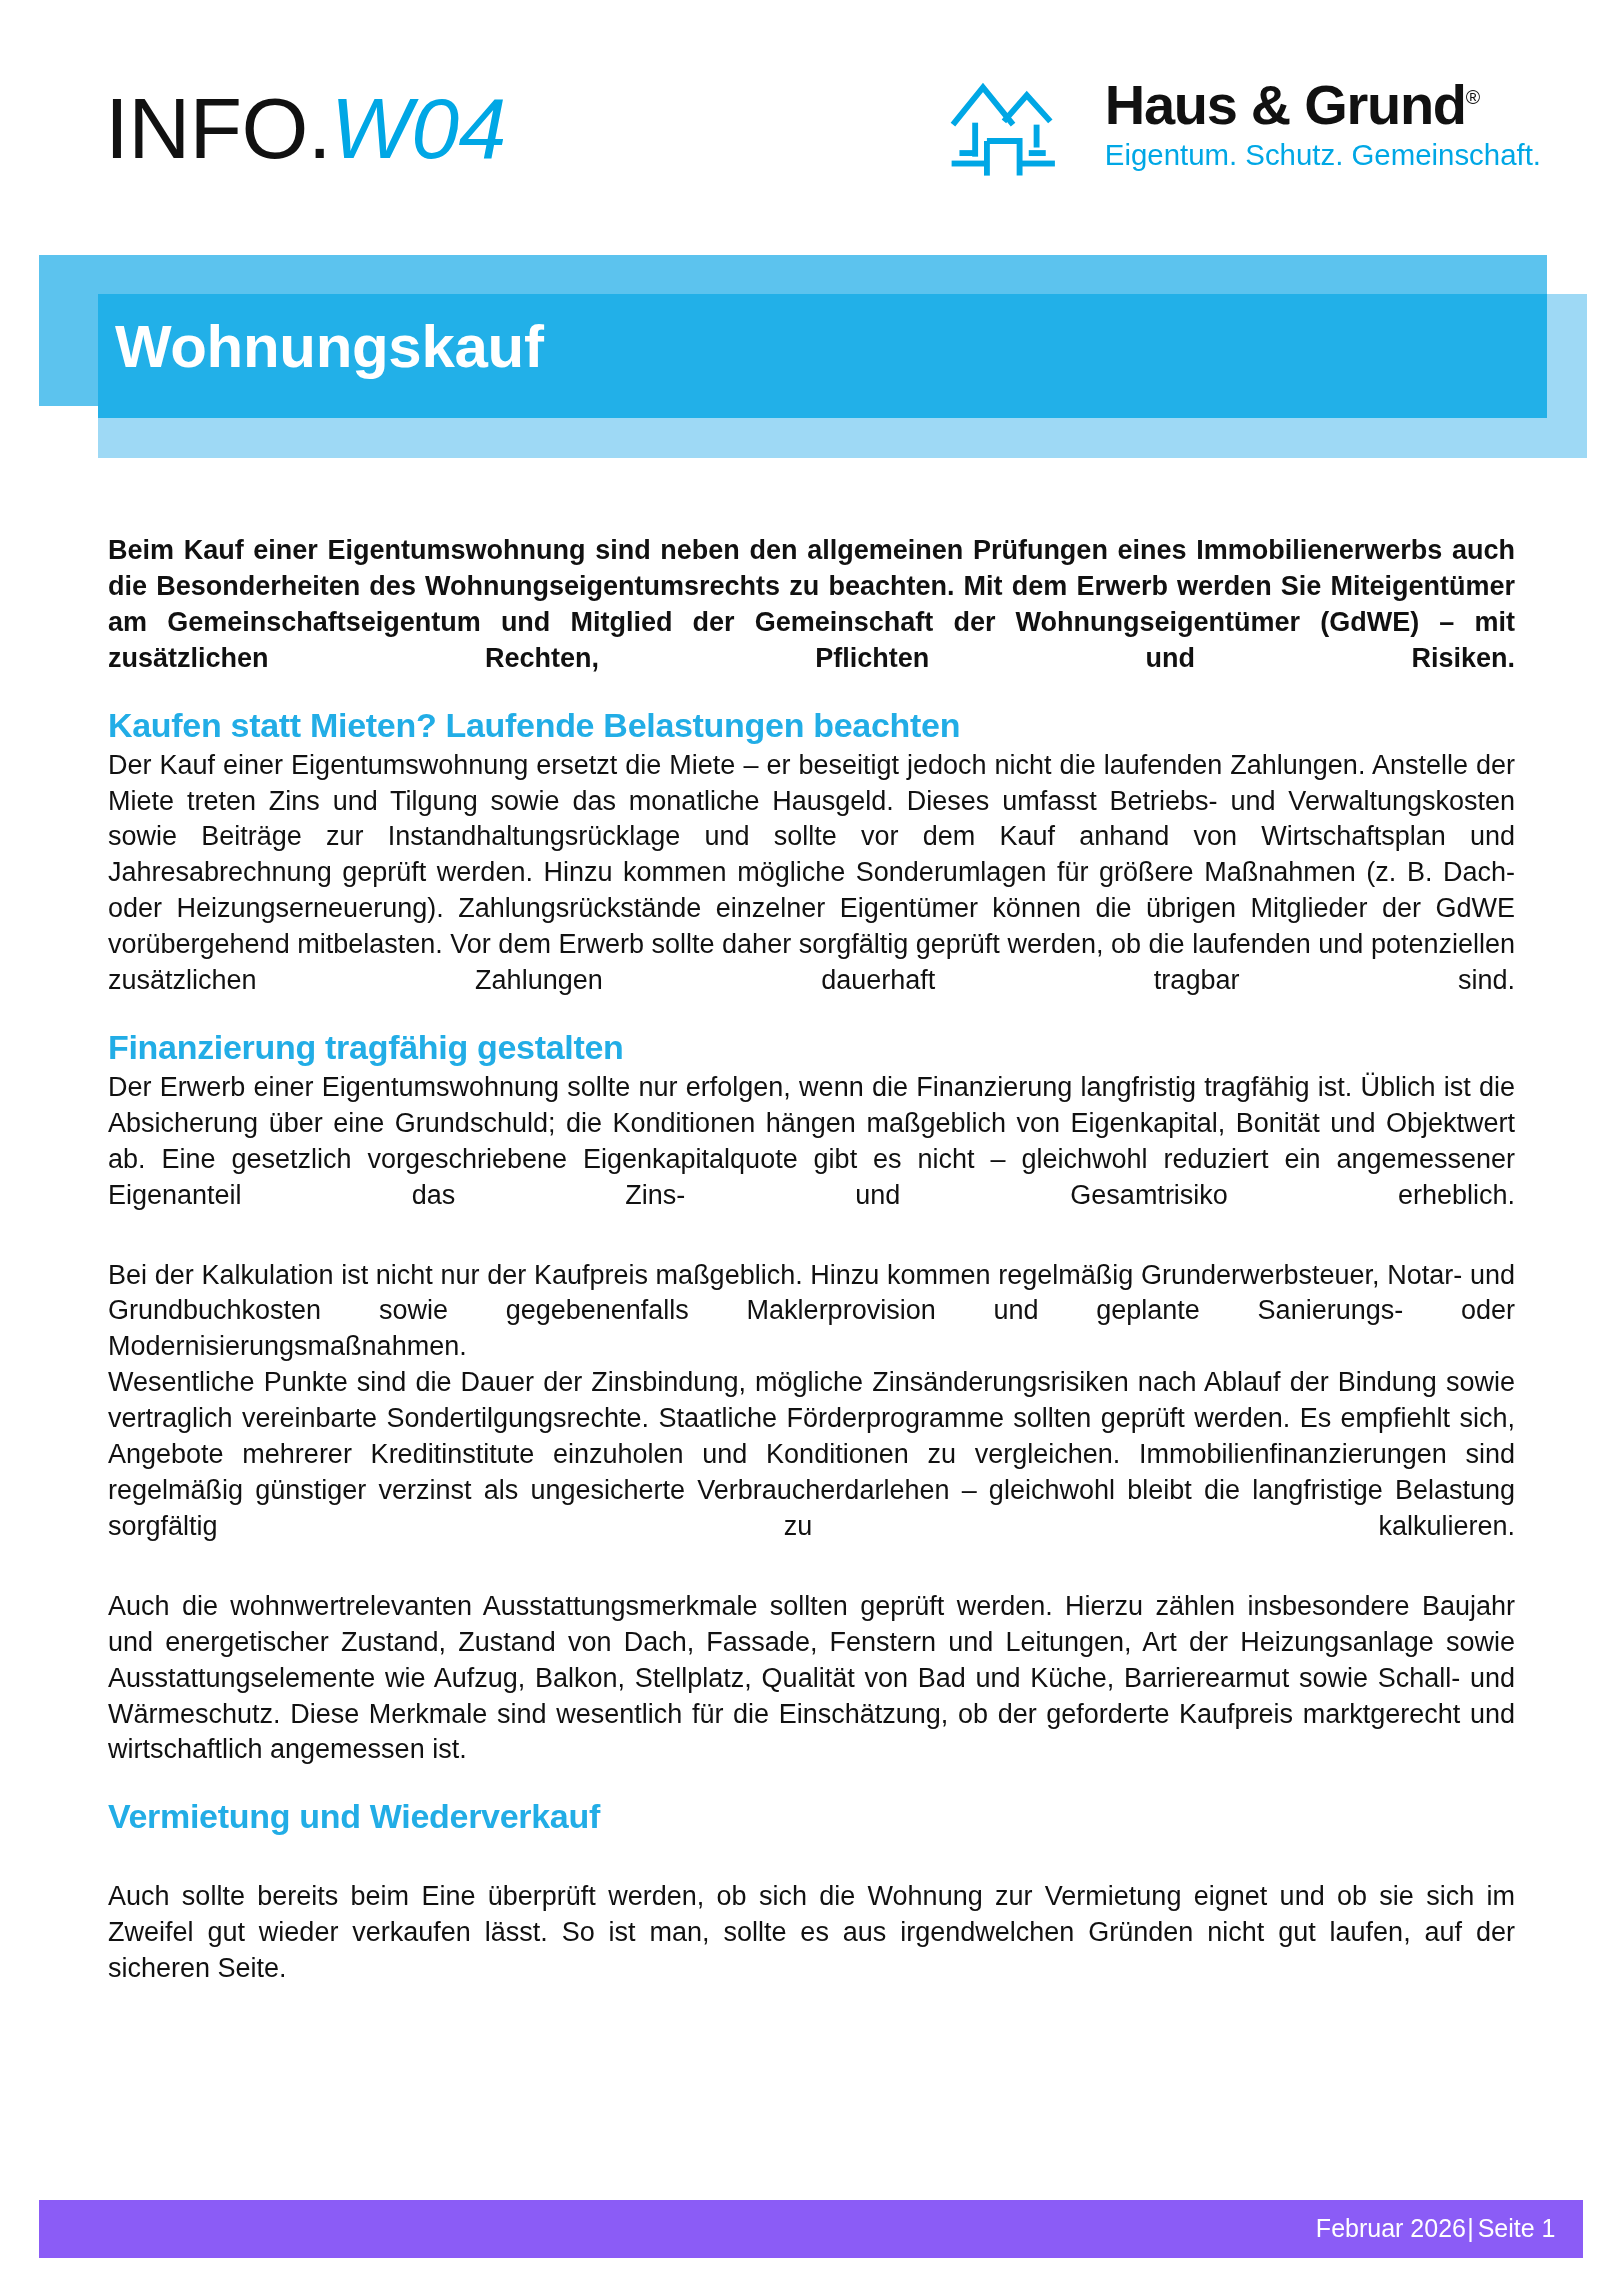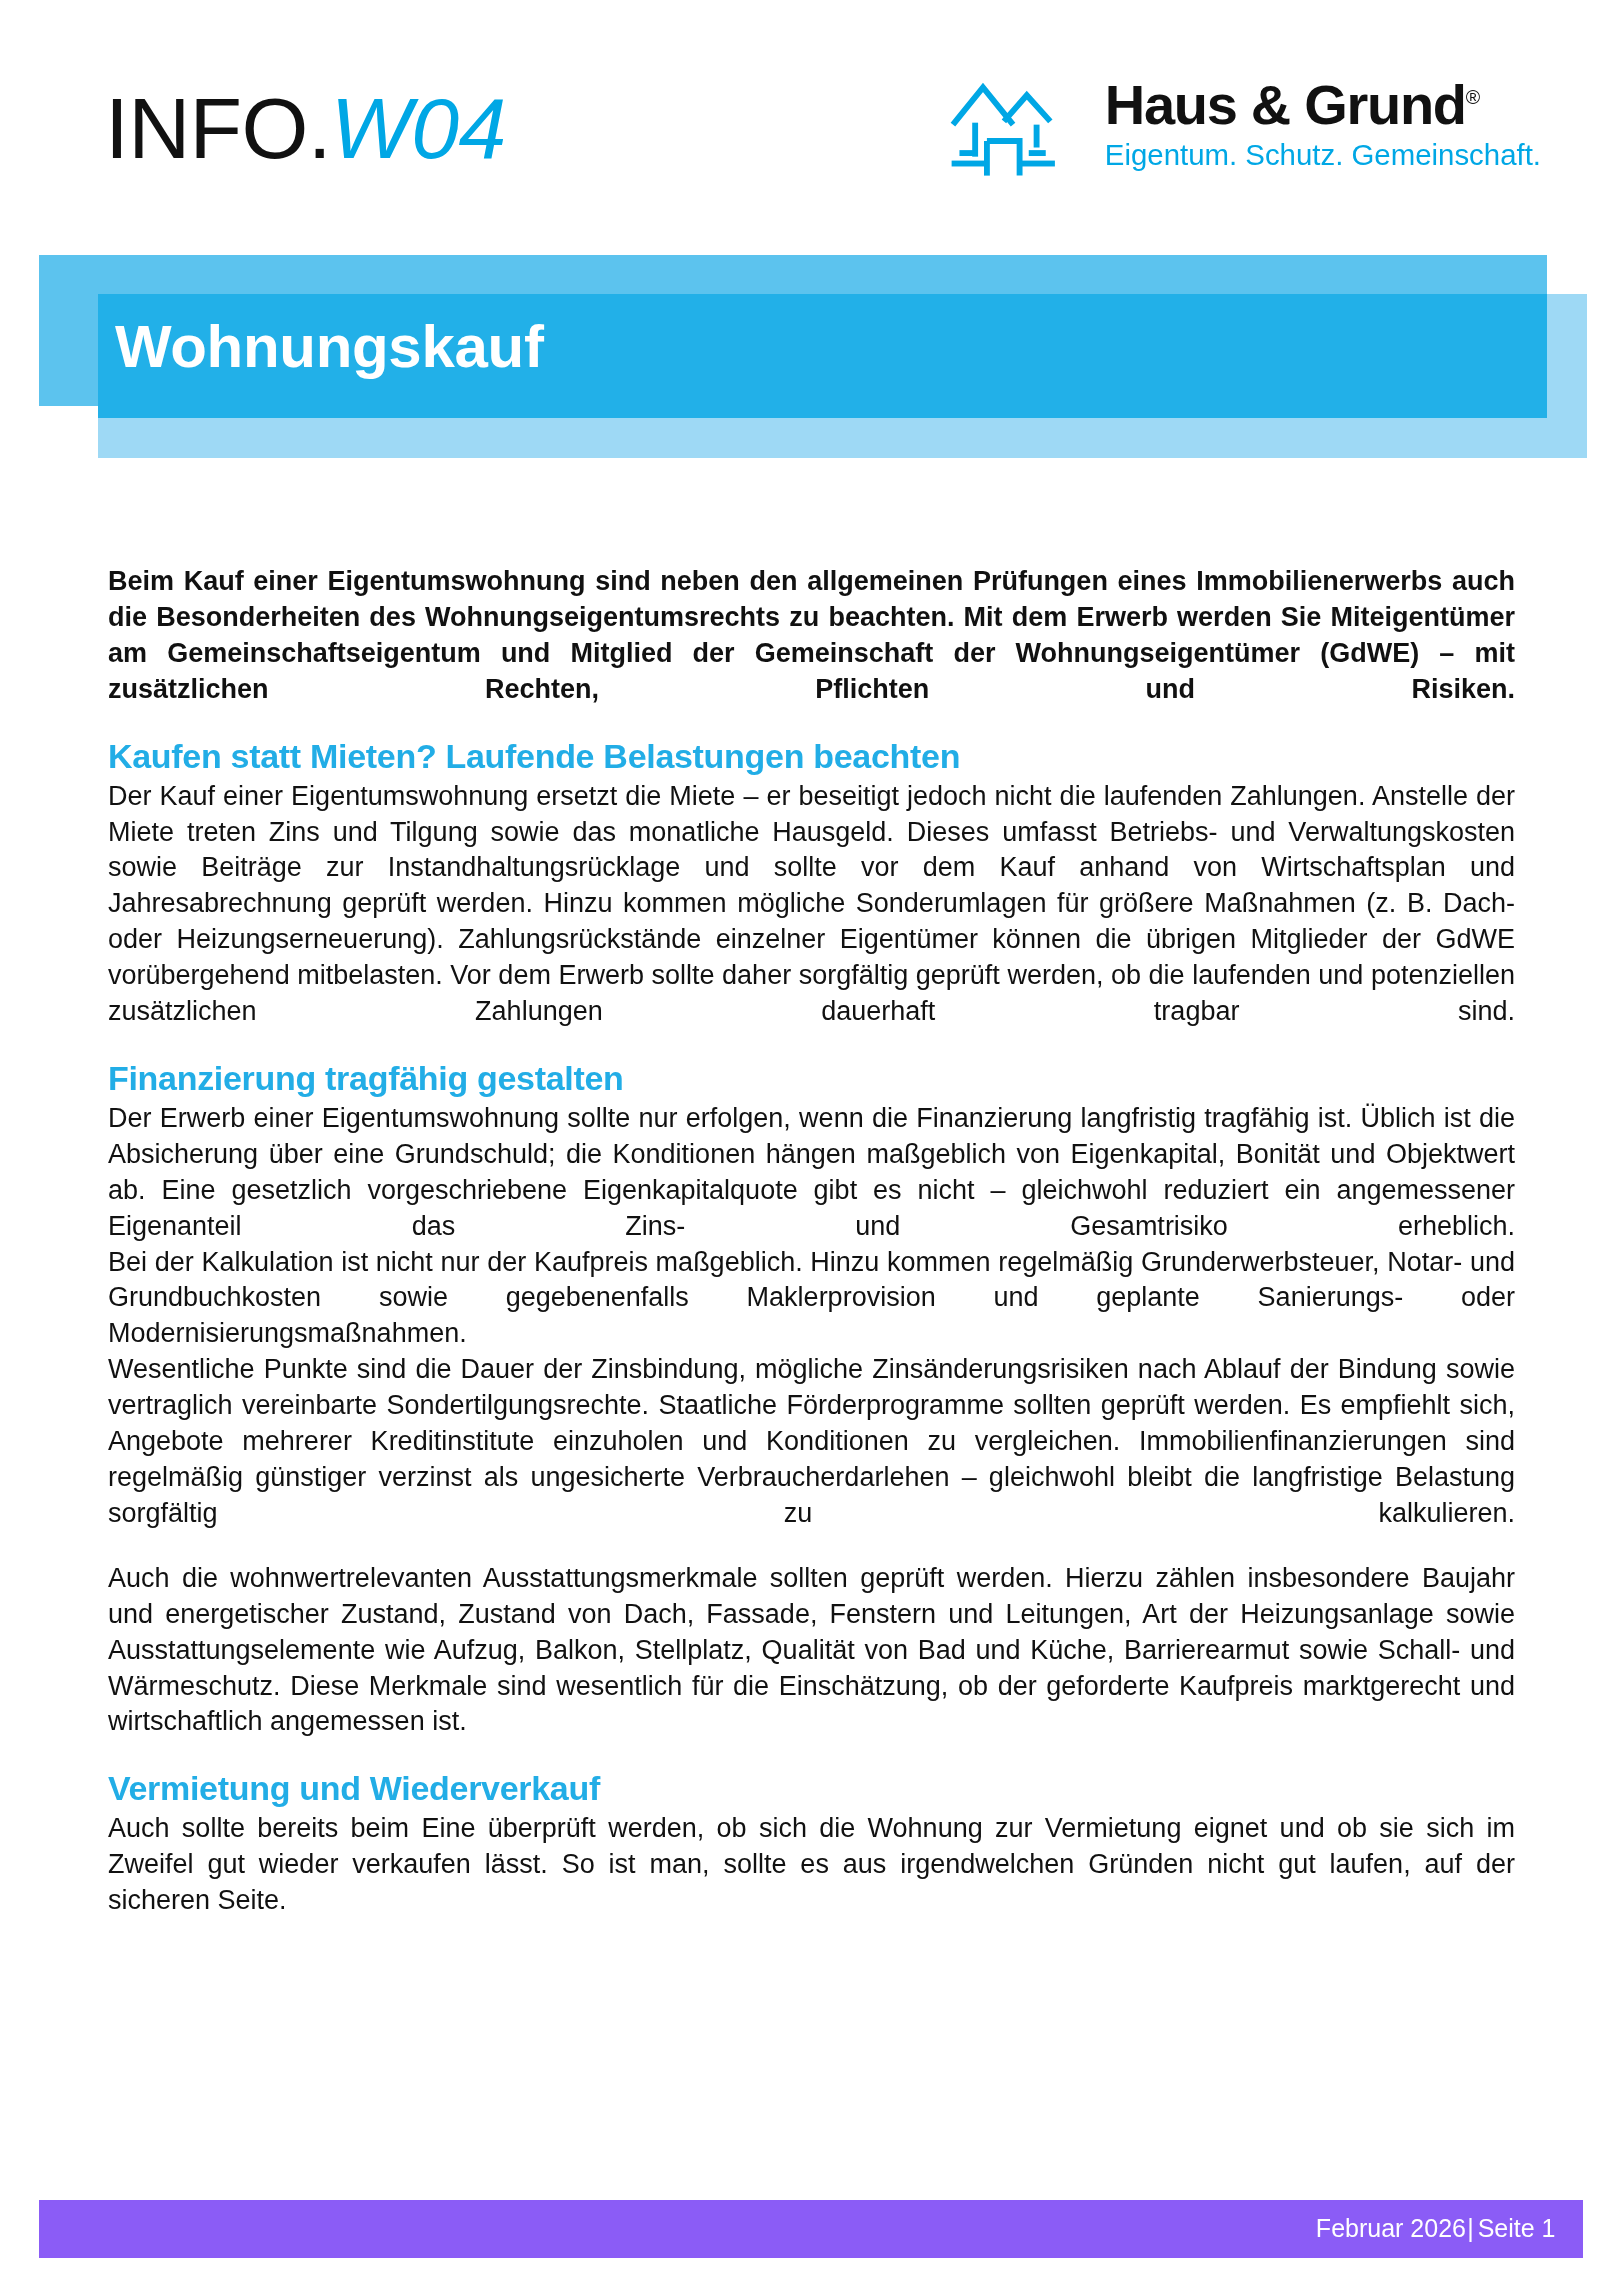--- a/index.html
+++ b/index.html
@@ -111,21 +111,21 @@
     font-weight: 700;
     color: #ffffff;
     letter-spacing: -0.3px;
     line-height: 1;
   }
 
   
   .content {
     position: absolute;
     left: 108px;
-    top: 564px;
+    top: 533px;
     width: 1407px;
   }
   .intro {
     font-size: 27px;
     font-weight: 700;
     line-height: 1.33;
     text-align: justify;
     text-align-last: justify;
     color: #111111;
     margin: 0 0 29px 0;
@@ -141,21 +141,21 @@
     letter-spacing: -0.3px;
   }
   .section p {
     font-size: 27px;
     line-height: 1.33;
     margin: 0;
     text-align: justify;
     color: #111111;
     hyphens: manual;
   }
-  .section p.last-natural { text-align: justify; }
+  .section p.last-natural { text-align: justify; margin-top: 44px; }
   .section p.just-all { text-align: justify; text-align-last: justify; }
 
   
   .footer-bar {
     position: absolute;
     left: 39px;
     top: 2200px;
     width: 1544px;
     height: 58px;
     background: #8b5cf6;

